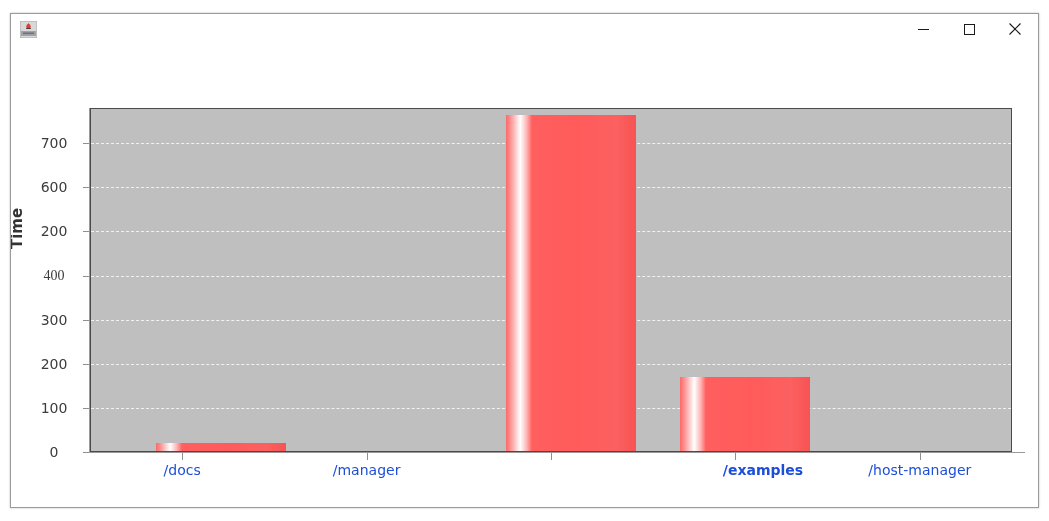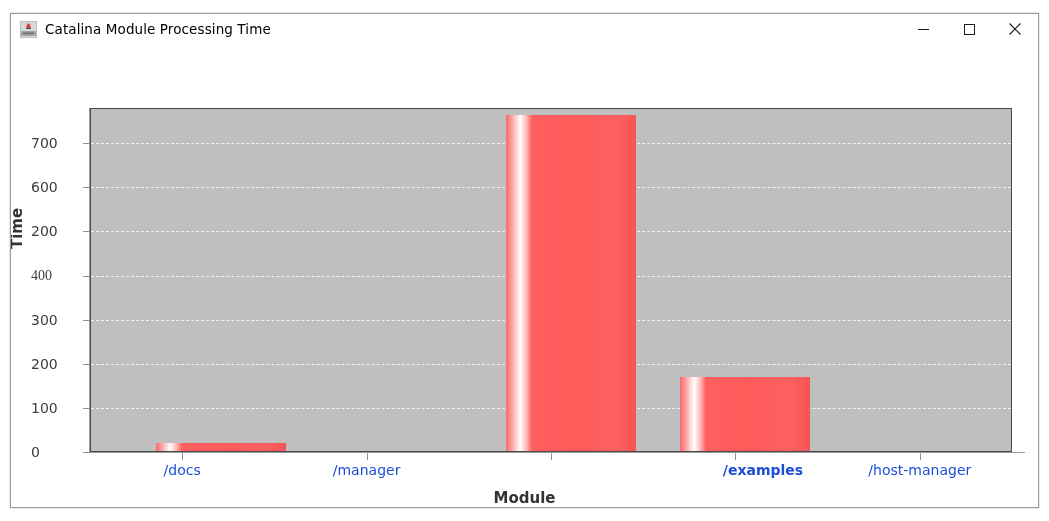--- a/index.html
+++ b/index.html
@@ -144,21 +144,21 @@
     position: absolute;
     left: 72px;
     width: 6px;
     height: 1px;
     background: #8f8f8f;
   }
   .y-label {
     position: absolute;
     right: 0;
     width: 46px;
-    text-align: left;
+    text-align: center;
     font-family: "DejaVu Sans", sans-serif;
     font-size: 14px;
     color: #3c3c3c;
     transform: translateY(-50%);
   }
 
   .y-axis-title {
     position: absolute;
     left: -3px;
     top: 205px;
@@ -217,21 +217,20 @@
   <div class="titlebar">
     <span class="app-icon">
       <svg width="17" height="17" viewBox="0 0 17 17">
         <rect x="0" y="0" width="17" height="17" fill="#d8d8d8" stroke="#a8a8a8" stroke-width="1"></rect>
         <rect x="1" y="10" width="15" height="5" fill="#9fa3a8"></rect>
         <path d="M8.5 2 L11 8 L6 8 Z" fill="#3b3b3b"></path>
         <circle cx="8.5" cy="5.2" r="2.1" fill="#e23b30"></circle>
         <rect x="3" y="11.5" width="11" height="1.6" fill="#6e7378"></rect>
       </svg>
     </span>
-    <span class="title-text">Catalina Module Processing Time</span>
 
     <div class="win-buttons">
       <div class="win-btn">
         <svg width="11" height="11" viewBox="0 0 11 11">
             <line x1="0" y1="5.5" x2="11" y2="5.5" stroke="#1a1a1a" stroke-width="1"></line>
           </svg>
       </div>
       <div class="win-btn">
         <svg width="11" height="11" viewBox="0 0 11 11">
             <rect x="0.5" y="0.5" width="10" height="10" fill="none" stroke="#1a1a1a" stroke-width="1"></rect>
@@ -294,16 +293,15 @@
         <div class="x-label" style="left: 171.2px;">/docs</div>
         <div class="x-tick" style="left: 355.6px;"></div>
         <div class="x-label" style="left: 355.6px;">/manager</div>
         <div class="x-tick" style="left: 540px;"></div>
         <div class="x-tick" style="left: 724.4px;"></div>
         <div class="x-label" style="left: 752px; font-weight: bold;">/examples</div>
         <div class="x-tick" style="left: 908.8px;"></div>
         <div class="x-label" style="left: 908.8px;">/host-manager</div>
       </div>
 
-    <div class="x-axis-title">Module</div>
   </div>
 
 </div>
 
 </body></html>

